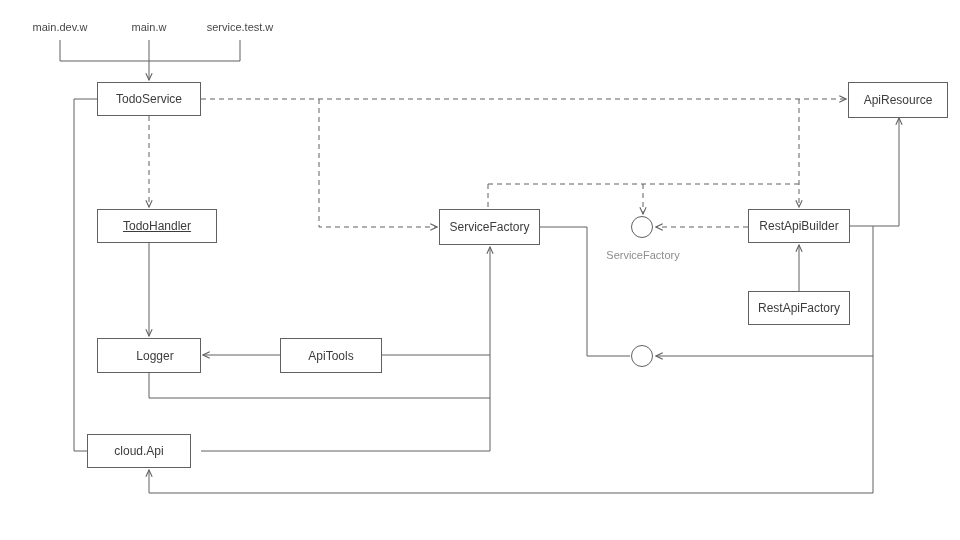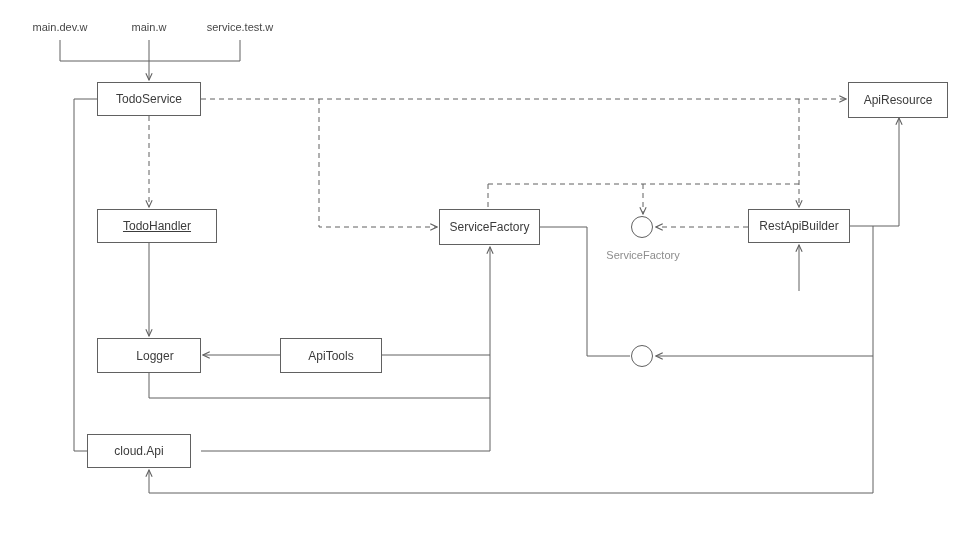--- a/index.html
+++ b/index.html
@@ -70,20 +70,21 @@
 
   <div class="entry-label" style="left:0px; top:21px;">main.dev.w</div>
   <div class="entry-label" style="left:89px; top:21px;">main.w</div>
   <div class="entry-label" style="left:180px; top:21px;">service.test.w</div>
 
   <div class="node" style="left:97px; top:82px; width:104px; height:34px;">TodoService</div>
   <div class="node" style="left:848px; top:82px; width:100px; height:36px;">ApiResource</div>
   <div class="node" style="left:97px; top:209px; width:120px; height:34px;text-decoration:underline;">TodoHandler</div>
   <div class="node" style="left:748px; top:209px; width:102px; height:34px;">RestApiBuilder</div>
   <div class="node" style="left:439px; top:209px; width:101px; height:36px;">ServiceFactory</div>
+  <div class="node" style="left:748px; top:291px; width:102px; height:34px;">RestApiFactory</div>
   <div class="node" style="left:97px; top:338px; width:104px; height:35px;padding-left:12px;">Logger</div>
   <div class="node" style="left:280px; top:338px; width:102px; height:35px;text-align:center;">ApiTools</div>
   <div class="node" style="left:87px; top:434px; width:104px; height:34px;">cloud.Api</div>
 
   <div class="port" style="left:631px; top:216px;"></div>
   <div class="iface-label" style="left:568px; top:248px;">ServiceFactory</div>
 
   <div class="port" style="left:631px; top:345px;"></div>
   <div class="iface-label" style="left:568px; top:376px;">
   </div>

